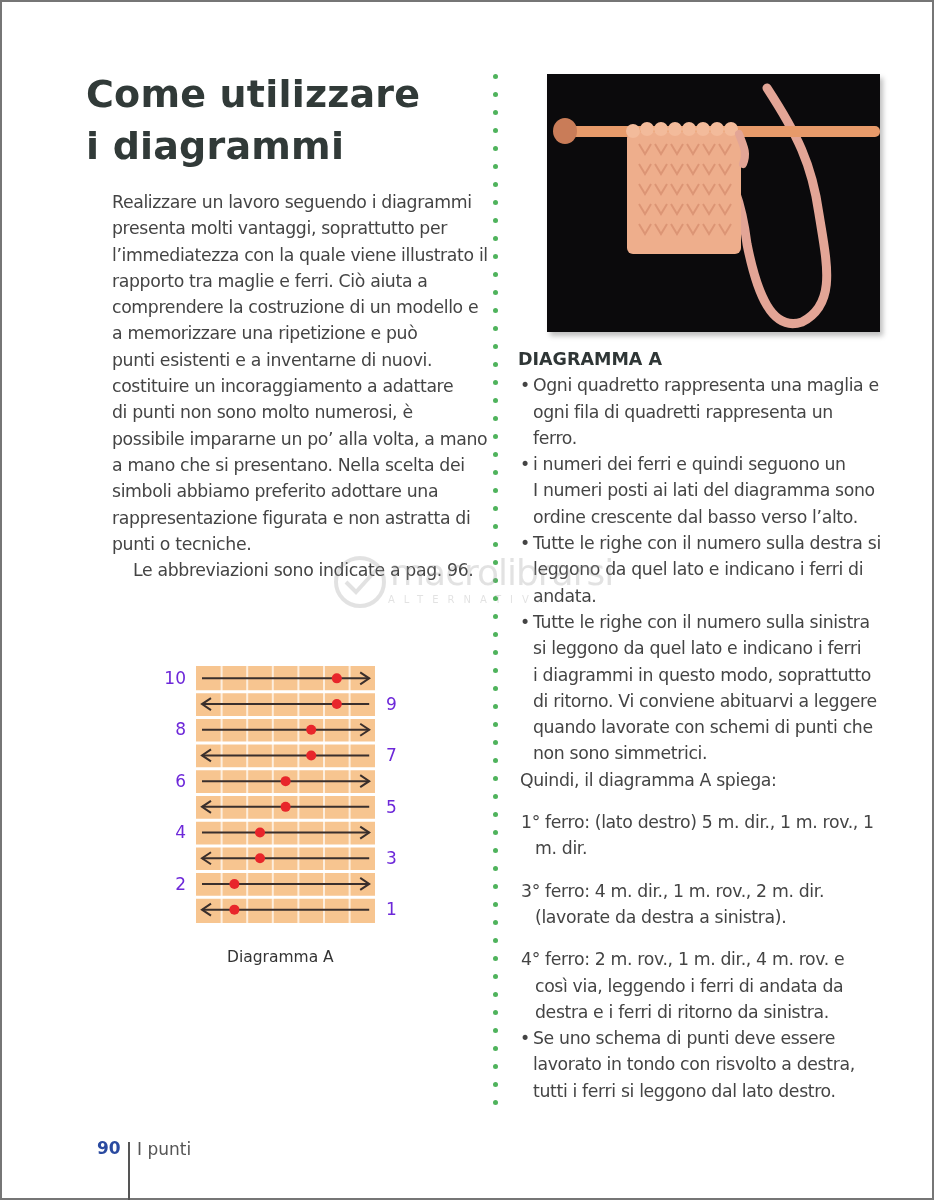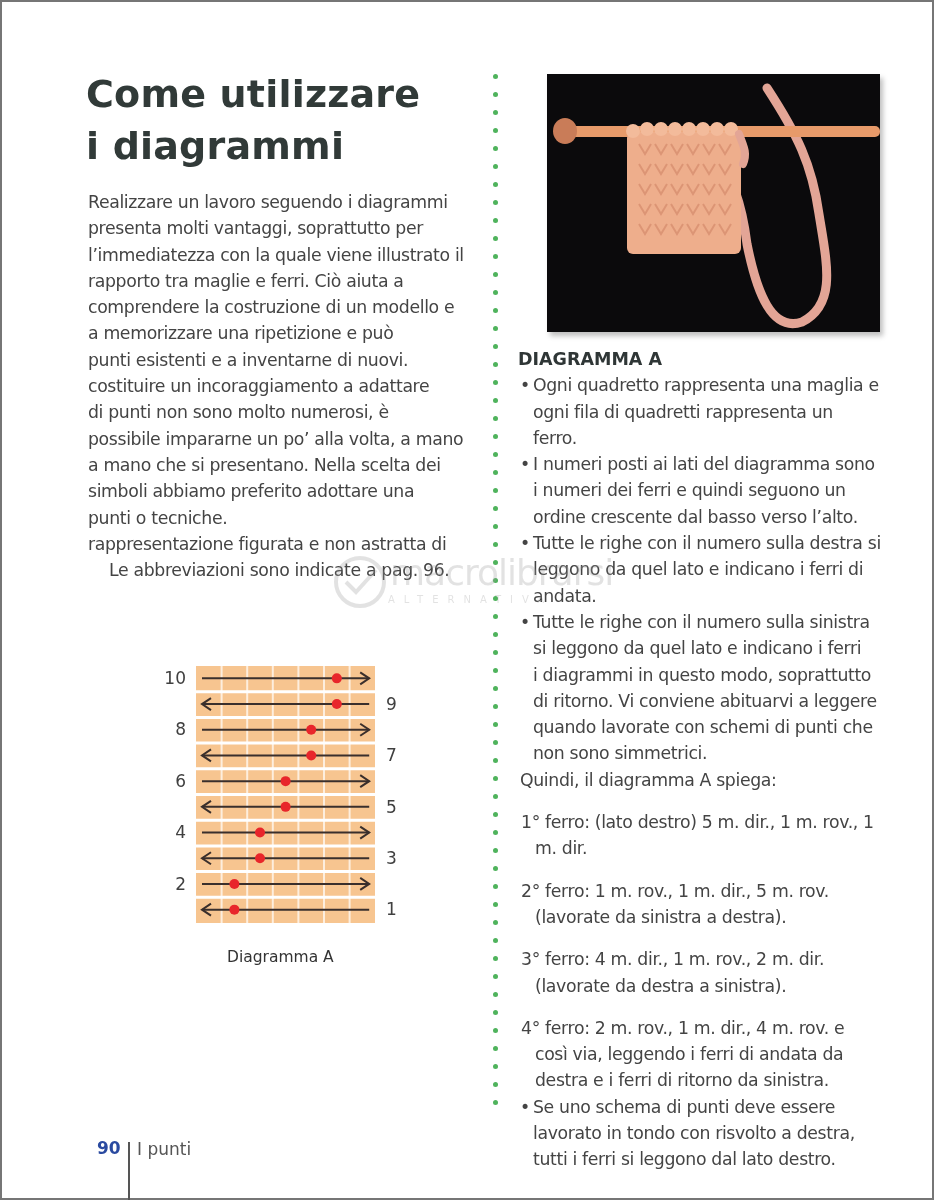--- a/index.html
+++ b/index.html
@@ -18,21 +18,21 @@
     font-family: "DejaVu Sans", sans-serif; font-weight: bold;
     font-size: 38px; line-height: 52px; color: #313a38; letter-spacing: 0.2px;
   }
   .title span { display: block; }
   .body-text {
     position: absolute; left: 86px; top: 187px; width: 400px;
     font-size: 17.3px; line-height: 26.3px; color: #444;
     font-family: "DejaVu Sans", sans-serif; letter-spacing: -0.35px;
   }
   .body-text .para { margin: 0; }
-  .body-text .line { display: block; white-space: nowrap; }
+  .body-text .line { display: block; white-space: nowrap; margin-left: 24px; }
 
   .dots { position: absolute; left: 491px; top: 72px; width: 6px; }
   .dot { width: 5px; height: 5px; border-radius: 50%; background: #4fb35c; margin-bottom: 13px; }
 
   .photo {
     position: absolute; left: 545px; top: 72px; width: 333px; height: 258px;
     background: #0b0a0c; box-shadow: 3px 4px 5px rgba(0,0,0,0.25);
   }
 
   .right-col {
@@ -41,21 +41,21 @@
     letter-spacing: -0.35px;
   }
   .right-col .heading { font-weight: bold; color: #2f3636; font-size: 17.5px; margin: 0; letter-spacing: 0; }
   .right-col .item { position: relative; padding-left: 15px; margin: 0; }
   .right-col .item .bullet { position: absolute; left: 2px; top: 0; }
   .right-col .step { position: relative; padding-left: 15px; text-indent: -14px; margin: 16px 0 0 2px; }
   .right-col .plain { margin: 0 0 0 2px; }
   .line { display: block; white-space: nowrap; }
 
   .chart { position: absolute; left: 160px; top: 664px; }
-  .row-label { position: absolute; font-size: 17px; color: #404040; width: 24px; }
+  .row-label { position: absolute; font-size: 17px; color: #6d28d9; width: 24px; }
   .row-label.left { left: 0; text-align: right; }
   .row-label.right { left: 224px; text-align: left; }
   .caption { position: absolute; left: 225px; top: 946px; font-size: 15.5px; color: #333; }
 
   .footer-num {
     position: absolute; left: 95px; top: 1136px; font-weight: bold; font-size: 17px;
     color: #2a4aa0;
   }
   .footer-rule { position: absolute; left: 126px; top: 1140px; width: 2px; height: 60px; background: #555; }
   .footer-section { position: absolute; left: 135px; top: 1137px; font-size: 17px; color: #555; }
@@ -86,22 +86,22 @@
         <span class="line">comprendere la costruzione di un modello e</span>
         <span class="line">a memorizzare una ripetizione e può</span>
         <span class="line">punti esistenti e a inventarne di nuovi.</span>
         <span class="line">costituire un incoraggiamento a adattare</span>
       </p>
     <p class="para" id="p2">
         <span class="line">di punti non sono molto numerosi, è</span>
         <span class="line">possibile impararne un po’ alla volta, a mano</span>
         <span class="line">a mano che si presentano. Nella scelta dei</span>
         <span class="line">simboli abbiamo preferito adottare una</span>
+        <span class="line">rappresentazione figurata e non astratta di</span>
         <span class="line">punti o tecniche.</span>
-        <span class="line">rappresentazione figurata e non astratta di</span>
       </p>
     <p class="para">
       <span class="line" style="padding-left:21px">Le abbreviazioni sono indicate a pag. 96.</span>
     </p>
   </div>
 
   <div class="dots" id="dots">
       <div class="dot" style="background: rgb(79, 179, 92);"></div>
       <div class="dot" style="background: rgb(79, 179, 92);"></div>
       <div class="dot" style="background: rgb(79, 179, 92);"></div>
@@ -197,22 +197,22 @@
     <p class="heading">DIAGRAMMA A</p>
     <div id="bullets">
         <p class="item">
           <span class="bullet">•</span>
           <span class="line">Ogni quadretto rappresenta una maglia e</span>
           <span class="line">ogni fila di quadretti rappresenta un</span>
           <span class="line">ferro.</span>
         </p>
         <p class="item">
           <span class="bullet">•</span>
+          <span class="line">i numeri dei ferri e quindi seguono un</span>
           <span class="line">I numeri posti ai lati del diagramma sono</span>
-          <span class="line">i numeri dei ferri e quindi seguono un</span>
           <span class="line">ordine crescente dal basso verso l’alto.</span>
         </p>
         <p class="item">
           <span class="bullet">•</span>
           <span class="line">Tutte le righe con il numero sulla destra si</span>
           <span class="line">leggono da quel lato e indicano i ferri di</span>
           <span class="line">andata.</span>
         </p>
         <p class="item">
           <span class="bullet">•</span>
@@ -224,24 +224,20 @@
           <span class="line">non sono simmetrici.</span>
         </p>
       </div>
     <p class="plain">
         <span class="line">Quindi, il diagramma A spiega:</span>
       </p>
     <div id="steps">
         <p class="step">
           <span class="line" style="text-indent: -14px;">1° ferro: (lato destro) 5 m. dir., 1 m. rov., 1</span>
           <span class="line" style="text-indent: 0px;">m. dir.</span>
-        </p>
-        <p class="step">
-          <span class="line" style="text-indent: -14px;">2° ferro: 1 m. rov., 1 m. dir., 5 m. rov.</span>
-          <span class="line" style="text-indent: 0px;">(lavorate da sinistra a destra).</span>
         </p>
         <p class="step">
           <span class="line" style="text-indent: -14px;">3° ferro: 4 m. dir., 1 m. rov., 2 m. dir.</span>
           <span class="line" style="text-indent: 0px;">(lavorate da destra a sinistra).</span>
         </p>
         <p class="step">
           <span class="line" style="text-indent: -14px;">4° ferro: 2 m. rov., 1 m. dir., 4 m. rov. e</span>
           <span class="line" style="text-indent: 0px;">così via, leggendo i ferri di andata da</span>
           <span class="line" style="text-indent: 0px;">destra e i ferri di ritorno da sinistra.</span>
         </p>

